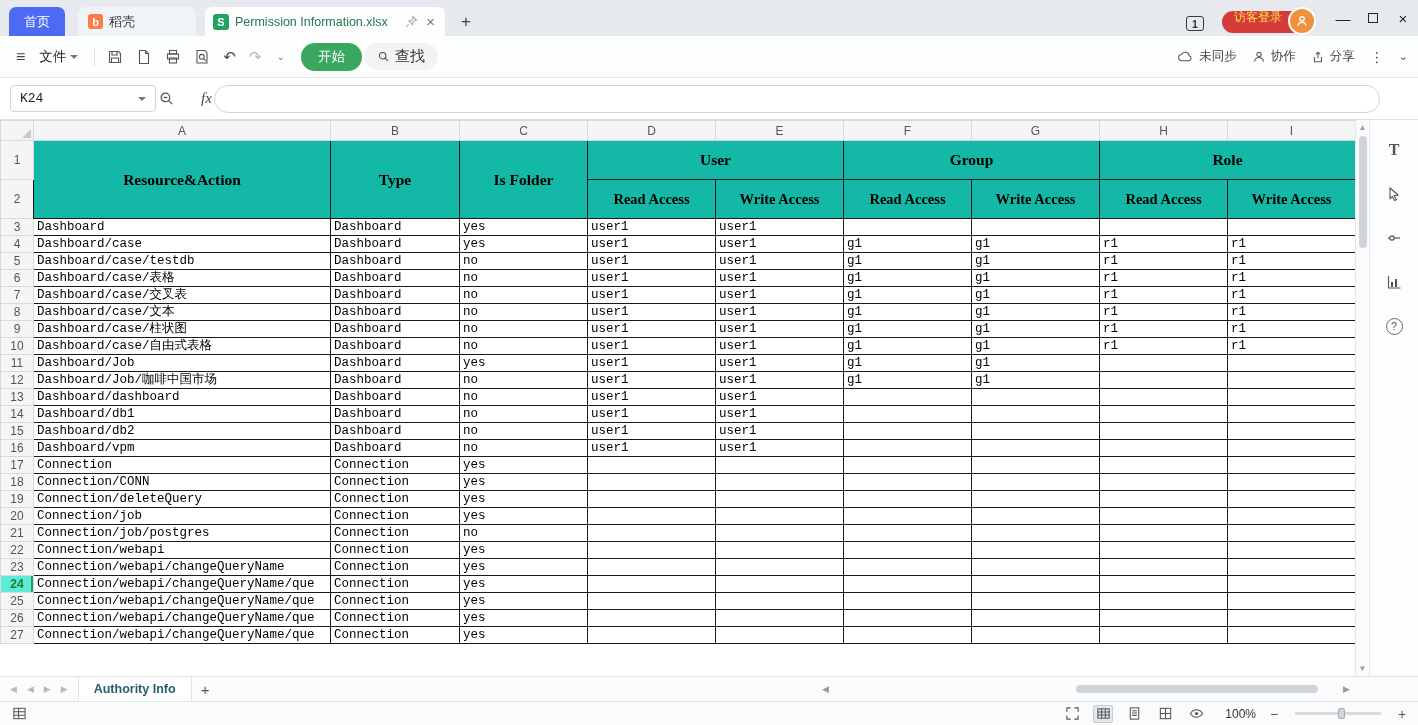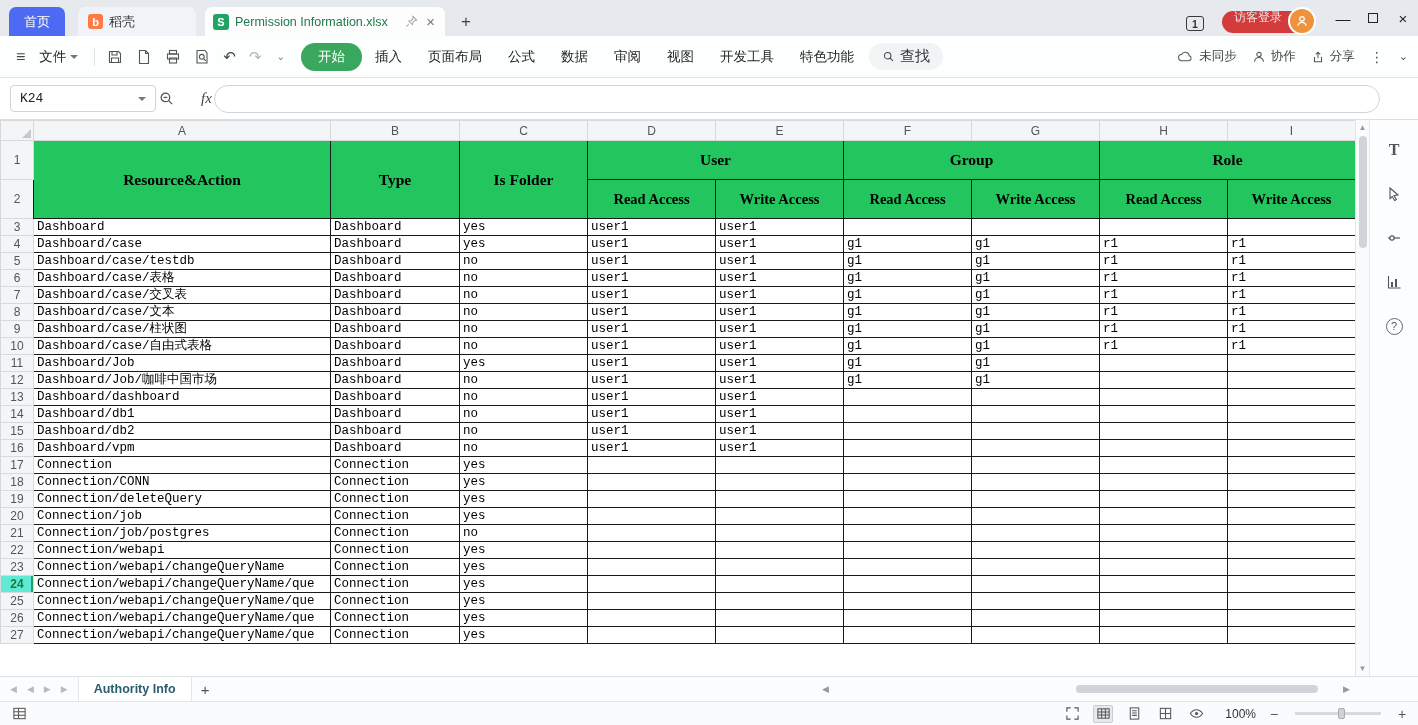--- a/index.html
+++ b/index.html
@@ -14,21 +14,21 @@
   .ttab.docer { width:118px; background:#f0f3f7; color:#333; padding:0 10px; gap:6px; margin-left:13px; }
   .docer-ico { width:15px; height:15px; background:#ff7a45; color:#fff; border-radius:3px; font-size:11px; font-weight:bold; display:flex; align-items:center; justify-content:center; }
   .ttab.doc { width:240px; background:#fdfdfe; padding:0 8px; gap:6px; margin-left:9px; }
   .slogo { flex:0 0 auto; width:16px; height:16px; background:#21a366; color:#fff; border-radius:3px; font-size:11px; font-weight:bold; display:flex; align-items:center; justify-content:center; }
   .doctitle { flex:1; color:#1f7a4d; font-size:12.5px; white-space:nowrap; overflow:hidden; }
   .pin { display:flex; opacity:.75; }
   .tclose { color:#777; font-size:15px; padding:0 2px; }
   .newtab { margin:7px 0 0 10px; height:29px; display:flex; align-items:center; color:#444; font-size:17px; padding:0 6px; }
   .tspace { flex:1; }
   .badge1 { width:18px; height:15px; margin-top:11px; border:1.5px solid #3a3a3a; border-radius:3px; font-size:10.5px; font-weight:bold; color:#333; display:flex; align-items:center; justify-content:center; }
-  .login { position:relative; height:22px; margin:7px 16px 0 18px; background:#d43c3c; border-radius:11px; color:#e5e5e5; font-size:12px; display:flex; align-items:center; padding:0 30px 8px 12px; }
+  .login { position:relative; height:22px; margin:7px 16px 0 18px; background:#d43c3c; border-radius:11px; color:#fde047; font-size:12px; display:flex; align-items:center; padding:0 30px 8px 12px; }
   .avatar { position:absolute; right:-4px; top:-4px; width:28px; height:28px; border-radius:50%; background:#f0913d; border:2px solid #fff; display:flex; align-items:center; justify-content:center; }
   .winbtn { width:30px; height:36px; display:flex; align-items:center; justify-content:center; color:#222; font-size:15px; }
   .maxbox { width:10px; height:10px; border:1.3px solid #222; display:block; }
 
   
   .ribbon { height:42px; background:#fdfefe; border-bottom:1px solid #e2e5e8; display:flex; align-items:center; padding:0 10px; flex:0 0 auto; }
   .hamburger { font-size:16px; color:#444; padding:0 6px; }
   .filebtn { display:flex; align-items:center; gap:4px; font-size:13.5px; color:#262626; padding:0 8px; }
   .caret { width:0; height:0; border-left:4px solid transparent; border-right:4px solid transparent; border-top:4px solid #777; display:inline-block; }
   .vdiv { width:1px; height:18px; background:#e0e3e6; margin:0 8px; }
@@ -55,21 +55,21 @@
 
   
   .main { flex:1; display:flex; overflow:hidden; }
   .grid-wrap { width:1355px; overflow:hidden; background:#fff; flex:0 0 auto; }
   table.grid { border-collapse:collapse; table-layout:fixed; width:1355px; }
   .letters th { height:20px; background:#f4f5f6; border:1px solid #d7dadc; font-weight:400; font-size:12px; color:#555; text-align:center; }
   th.corner { position:relative; }
   th.corner::after { content:""; position:absolute; right:2px; bottom:2px; width:0; height:0; border-left:9px solid transparent; border-bottom:9px solid #c6c9cc; }
   td.rownum { background:#f4f5f6; border:1px solid #d7dadc; font-size:12px; color:#555; text-align:center; }
   td.rownum.sel { background:#5eead4; color:#1c7c35; font-weight:bold; box-shadow: inset -2px 0 0 #27a060; margin-left: 28px; }
-  tr.hrow td.hcell { background:#22c55e; border:1px solid #1a1a1a; text-align:center; vertical-align:middle; font-family:"Liberation Serif", serif; font-weight:bold; color:#000; }
+  tr.hrow td.hcell { background:#14b8a6; border:1px solid #1a1a1a; text-align:center; vertical-align:middle; font-family:"Liberation Serif", serif; font-weight:bold; color:#000; }
   tr.hrow { height:39px; }
   tr.hrow1 td.hcell { font-size:15.5px; }
   tr.hrow2 td.hcell { font-size:14.5px; }
   tr.drow { height:17px; }
   td.cell { border:1px solid #1a1a1a; background:#fff; font-family:"Liberation Mono", monospace; font-size:12.5px; color:#000; padding:0 1px 0 3px; white-space:nowrap; overflow:hidden; height:17px; line-height:16px; }
 
   
   .vscroll { width:14px; background:#fafbfc; border-left:1px solid #e3e6e9; position:relative; flex:0 0 auto; }
   .vscroll .arr { position:absolute; left:0; right:0; text-align:center; font-size:8px; color:#999; }
   .vscroll .arr.up { top:3px; } .vscroll .arr.dn { bottom:3px; }
@@ -177,30 +177,20 @@
             <path d="M3 1.5h8l2 2.5v10H3z" fill="none" stroke="#555" stroke-width="1.1"></path>
             <circle cx="7.8" cy="7.8" r="2.4" fill="none" stroke="#555" stroke-width="1.1"></circle>
             <path d="M9.6 9.6l2.2 2.2" stroke="#555" stroke-width="1.1"></path>
           </svg>
       </span>
       <span class="undo">↶</span>
       <span class="redo">↷</span>
       <span class="smallchev">⌄</span>
     </span>
     <span class="starttab">开始</span>
-    <span class="rtabs" id="ribbon-tabs">
-        <span class="rtab">插入</span>
-        <span class="rtab">页面布局</span>
-        <span class="rtab">公式</span>
-        <span class="rtab">数据</span>
-        <span class="rtab">审阅</span>
-        <span class="rtab">视图</span>
-        <span class="rtab">开发工具</span>
-        <span class="rtab">特色功能</span>
-      </span>
     <span class="findpill">
       <svg width="13" height="13" viewBox="0 0 16 16">
           <circle cx="7" cy="7" r="4" fill="none" stroke="#444" stroke-width="1.3"></circle>
           <path d="M10 10l3.5 3.5" stroke="#444" stroke-width="1.3"></path>
         </svg>
       <span>查找</span>
     </span>
     <span class="ribbon-right">
       <span class="rbtn">
         <svg width="17" height="13" viewBox="0 0 18 14">

